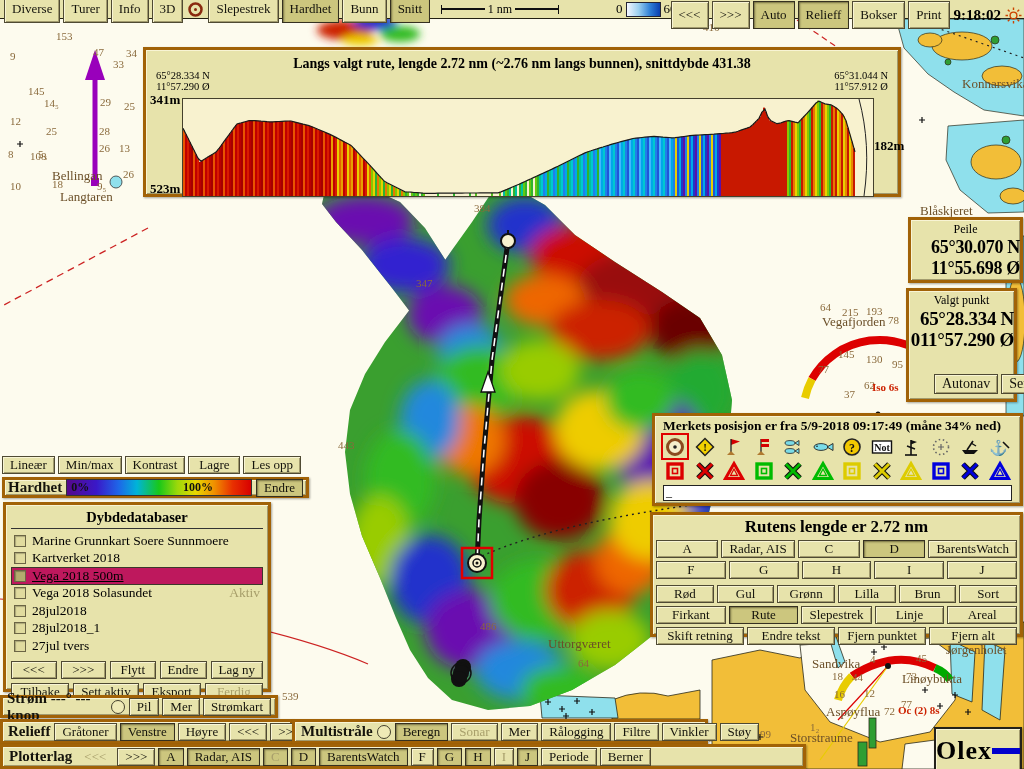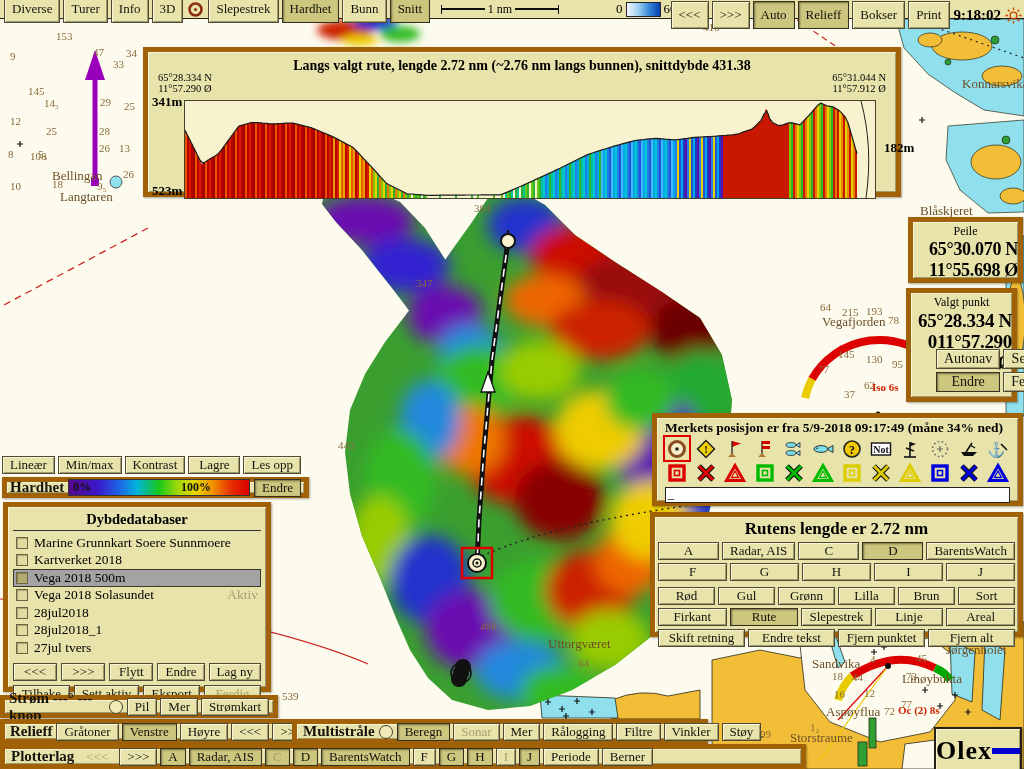--- a/index.html
+++ b/index.html
@@ -1,19 +1,19 @@
 <!DOCTYPE html>
 <html><head>
 <meta charset="utf-8">
 <style>
   html,body{margin:0;padding:0;width:1024px;height:769px;overflow:hidden;
     font-family:"Liberation Serif","DejaVu Serif",serif;background:#fdfbee;}
   #screen{position:relative;width:1024px;height:769px;overflow:hidden;}
   svg text{user-select:none}
-  .panel{position:absolute;background:#e7e3ab;border:5px solid #a16207;
+  .panel{position:absolute;background:#e7e3ab;border:3px solid #a16207;
     box-shadow:inset 1px 1px 0 #f8f4d4,inset -1px -1px 0 #a29b6e,1px 1px 2px rgba(0,0,0,.35);box-sizing:border-box;}
   .btn{background:#e7e3ab;border:1px solid #4f4a33;box-shadow:inset 1px 1px 0 #f8f4d4,inset -1px -1px 0 #a29b6e;
     padding:0 7px;display:inline-flex;align-items:center;justify-content:center;font-size:13px;height:18px;
     cursor:default;white-space:nowrap;box-sizing:border-box;color:#14130c;}
   .btn.pressed{background:#ccc67e;box-shadow:inset 1px 1px 2px rgba(55,50,25,.6);border:1px solid #353020;}
   .btn.disabled{color:#a89f6b;}
   .btn.flat{border-color:transparent;box-shadow:none;background:transparent;}
   .row{display:flex;gap:3px;align-items:center;}
   .grow .btn{flex:1;}
   
@@ -45,32 +45,32 @@
   .histlbl{position:absolute;top:2px;color:#ecc83c;font-size:13px;font-weight:bold;z-index:2;}
   #hist-buttons{position:absolute;left:2px;top:456px;width:299px;display:flex;gap:3px;z-index:10;}
   #hardhet-row{left:2px;top:477px;width:307px;height:21px;display:flex;align-items:center;gap:4px;padding:0 3px;z-index:10;}
   #hardhet-grad{flex:1;height:15px;border:1px solid #333;position:relative;
     background:linear-gradient(to right,#55088a,#3a18c8 16%,#1e66e8 28%,#00b4d8 38%,#19c819 50%,#9cd80a 60%,#e8d800 70%,#f09000 80%,#e83000 90%,#d80000);}
   #hardhet-grad span{position:absolute;top:0;font-size:12px;font-weight:bold;color:#111;}
   
   #db-panel{left:3px;top:502px;width:268px;height:190px;z-index:10;padding:4px 5px;font-size:13.5px;}
   #db-title{text-align:center;font-weight:bold;font-size:14.5px;border-bottom:1px solid #333;padding-bottom:2px;margin-bottom:3px;}
   .db-item{display:flex;align-items:center;gap:6px;height:15.5px;border:1px solid transparent;padding:0 2px;}
-  .db-item.sel{border-color:#3c382a;background:#a3a3a3;}
+  .db-item.sel{border-color:#3c382a;background:#be185d;text-decoration:underline;}
   .cb{width:10px;height:10px;border:1px solid #6b6545;background:#e0db9e;box-shadow:inset 1px 1px 1px rgba(0,0,0,.25);flex:0 0 auto;}
   .cb.on{background:#b3ab6e;}
   .db-status{margin-left:auto;color:#a79e6a;}
   #db-nav{display:flex;gap:4px;margin-top:6px;}
   #db-act{display:flex;gap:4px;margin-top:4px;}
   
   #peile-panel{left:908px;top:217px;width:115px;height:66px;z-index:10;text-align:center;}
   #valgt-panel{left:906px;top:288px;width:111px;height:114px;z-index:10;text-align:center;}
   .coordtitle{font-size:12px;margin-top:2px;}
   .coordbig{font-weight:bold;font-size:18px;line-height:21px;letter-spacing:-.3px;text-align:right;}
-  #valgt-buttons{position:absolute;left:5px;bottom:5px;right:5px;display:grid;grid-template-columns:1fr 1fr;gap:3px;padding-left:20px;}
+  #valgt-buttons{position:absolute;left:5px;bottom:5px;right:5px;display:grid;grid-template-columns:1fr 1fr 1fr 1fr;gap:3px;padding-left:20px;}
   #valgt-buttons .btn{height:20px;font-size:14px;}
   
   #merket-panel{left:652px;top:413px;width:371px;height:93px;z-index:10;padding:2px 8px;}
   #merket-title{font-weight:bold;font-size:13.5px;text-align:left;}
   .iconrow{display:flex;justify-content:space-between;margin-top:1px;}
   .iconcell{width:24px;height:23px;display:flex;align-items:center;justify-content:center;}
   .iconcell.sel{outline:2.5px solid #e00000;outline-offset:0px;}
   #merket-input{margin-top:3px;height:14px;background:#fff;border:1px solid #222;font-size:12px;line-height:13px;padding:0 2px;}
   
   #rute-panel{left:650px;top:512px;width:373px;height:125px;z-index:10;padding:2px 3px;}
@@ -389,21 +389,21 @@
     <div class="coordblk" style="left:10px;top:20px;">
       <div>65°28.334 N</div>
         <div>11°57.290 Ø</div>
     </div>
     <div class="coordblk" style="right:10px;top:20px;">
       <div>65°31.044 N</div>
         <div>11°57.912 Ø</div>
     </div>
     <div class="depthlbl" style="left:4px;top:42px;">341m</div>
     <div class="depthlbl" style="left:4px;top:131px;">523m</div>
-    <div class="depthlbl" style="left:728px;top:88px;padding-left:8px;">182m</div>
+    <div class="depthlbl" style="left:728px;top:88px;">182m</div>
     <div id="profile-chart">
       <svg id="profile-svg" width="690" height="97" viewBox="0 0 690 97">
           <rect x="0" y="31.3" width="2" height="65.7" fill="#e85500"></rect>
           <rect x="2" y="35.3" width="2" height="61.7" fill="#c00000"></rect>
           <rect x="4" y="39.3" width="2" height="57.7" fill="#d81c00"></rect>
           <rect x="6" y="43.3" width="2" height="53.7" fill="#b80000"></rect>
           <rect x="8" y="47.3" width="2" height="49.7" fill="#a50000"></rect>
           <rect x="10" y="51.3" width="2" height="45.7" fill="#e85500"></rect>
           <rect x="12" y="55.3" width="2" height="41.7" fill="#c00000"></rect>
           <rect x="14" y="59.3" width="2" height="37.7" fill="#d81c00"></rect>

